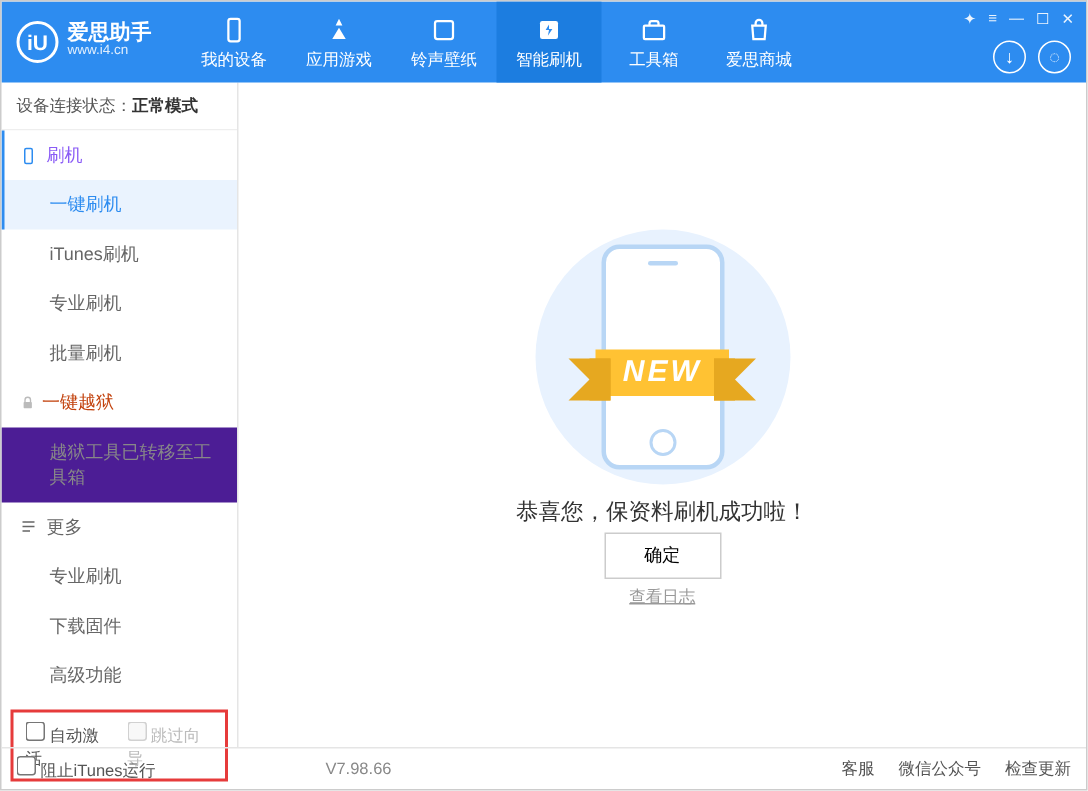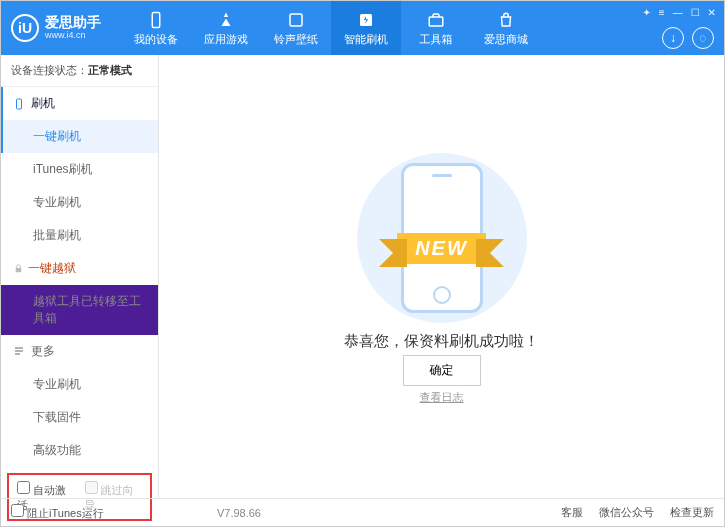--- a/index.html
+++ b/index.html
@@ -1,20 +1,20 @@
 <!DOCTYPE html>
 <html><head>
 <meta charset="utf-8">
 <style>
 * { margin: 0; padding: 0; box-sizing: border-box; font-family: "Microsoft YaHei", sans-serif; }
 body { width: 725px; height: 527px; background: #fff; display: flex; flex-direction: column; border: 1px solid #ccc; overflow: hidden; }
 
 
 .header { background: #2d8cf0; color: #fff; height: 54px; display: flex; align-items: center; padding: 0 10px; position: relative; }
-.logo-wrap { display: flex; align-items: center; gap: 6px; margin-right: 20px; }
+.logo-wrap { display: flex; gap: 6px; margin-right: 20px; }
 .logo-circle { width: 28px; height: 28px; border: 2px solid #fff; border-radius: 50%; display: flex; align-items: center; justify-content: center; font-weight: bold; font-size: 14px; }
 .logo-text { display: flex; flex-direction: column; line-height: 1.1; }
 .app-name { font-size: 14px; font-weight: bold; }
 .app-url { font-size: 9px; opacity: 0.85; }
 .nav { display: flex; height: 100%; }
 .nav-item { width: 70px; display: flex; flex-direction: column; align-items: center; justify-content: center; gap: 2px; cursor: pointer; font-size: 11px; }
 .nav-item.active { background: #1c7de0; }
 .nav-icon { width: 20px; height: 20px; display: flex; align-items: center; justify-content: center; }
 .header-right { position: absolute; right: 8px; top: 6px; display: flex; gap: 8px; font-size: 10px; }
 .header-right span { cursor: pointer; opacity: 0.9; }
@@ -22,21 +22,21 @@
 .hc { width: 22px; height: 22px; border: 1.5px solid #fff; border-radius: 50%; display: flex; align-items: center; justify-content: center; cursor: pointer; font-size: 12px; }
 
 
 .body { flex: 1; display: flex; min-height: 0; }
 
 
 .sidebar { width: 158px; border-right: 1px solid #e5e5e5; display: flex; flex-direction: column; font-size: 12px; color: #555; }
 .conn-status { padding: 8px 10px; border-bottom: 1px solid #eee; font-size: 11px; }
 .conn-status b { color: #333; }
 .side-section { padding: 8px 12px; display: flex; align-items: center; gap: 6px; color: #666; }
-.side-section.blue { color: #0f172a; border-left: 2px solid #2d8cf0; background: #fff; padding-left: 10px; }
+.side-section.blue { color: #8b5cf6; border-left: 2px solid #2d8cf0; background: #fff; padding-left: 10px; }
 .side-item { padding: 8px 10px 8px 32px; cursor: pointer; color: #666; }
 .side-item.active { background: #eaf3fe; color: #2d8cf0; border-left: 2px solid #2d8cf0; padding-left: 30px; }
 .side-item.grey { background: #4c1d95; color: #888; padding: 8px 14px 8px 32px; line-height: 1.4; }
 .lock-row { color: #c2410c; display: flex; align-items: center; gap: 4px; padding: 8px 12px; }
 .checks { border: 2px solid #e63b3b; padding: 6px 8px; margin: 6px 6px 4px 6px; display: flex; gap: 10px; font-size: 11px; color: #555; align-items: center; }
 .checks input { margin-right: 3px; }
 .checks .dim { color: #bbb; }
 .device-info { padding: 4px 10px 8px 10px; }
 
 

